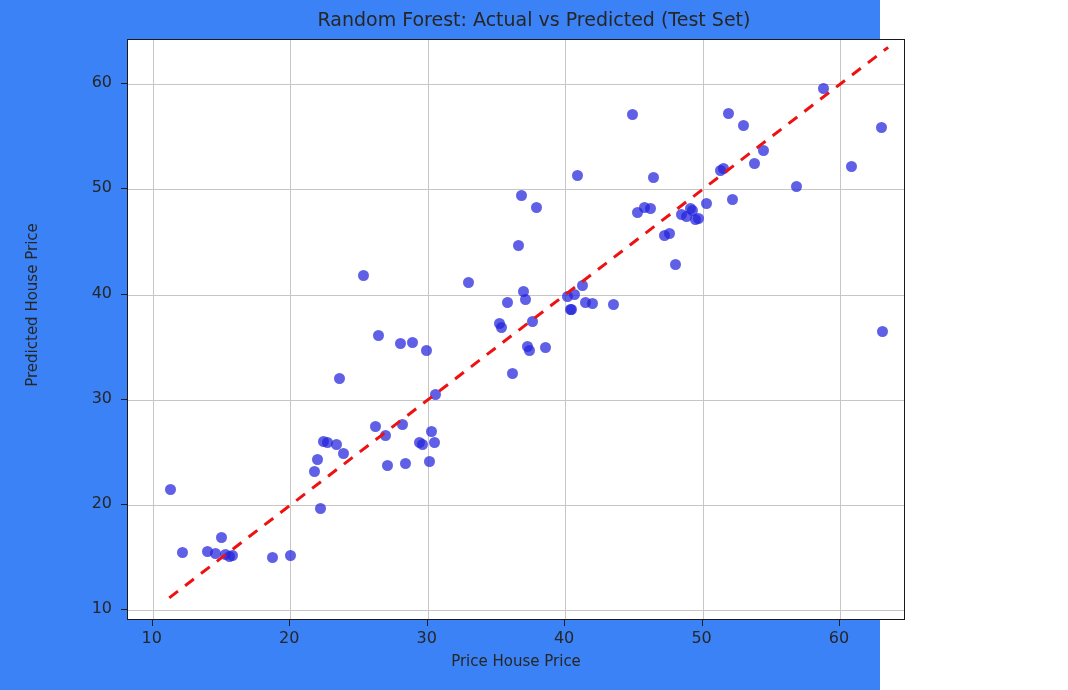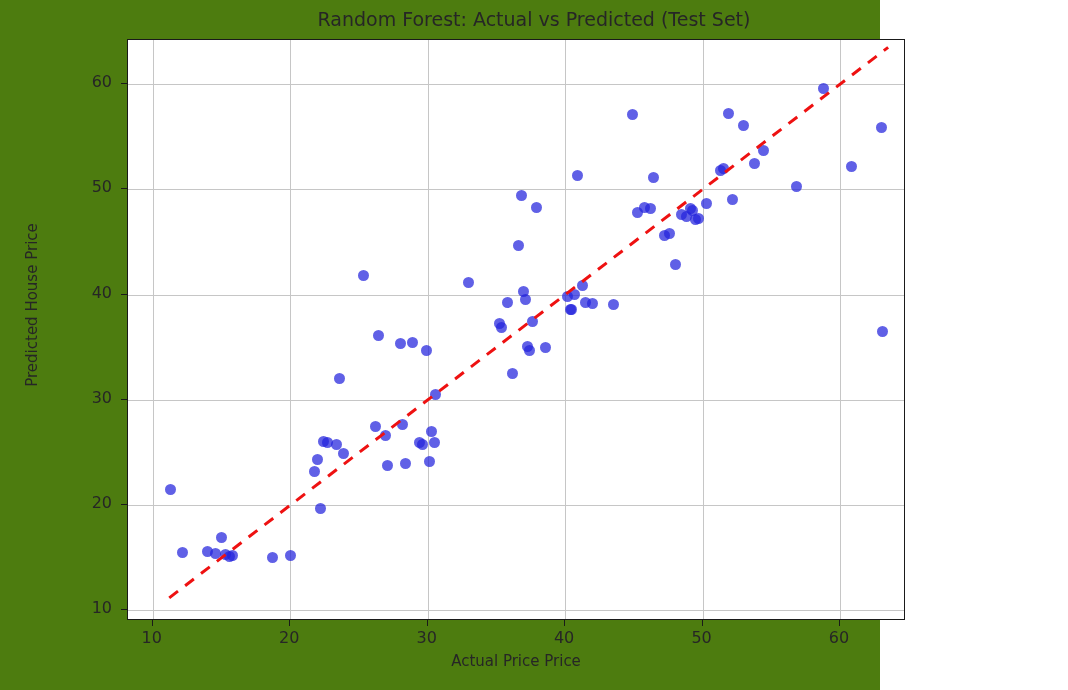--- a/index.html
+++ b/index.html
@@ -13,21 +13,21 @@
     font-family: "DejaVu Sans", sans-serif;
     overflow: hidden;
     position: relative;
   }
   #figure {
     position: absolute;
     left: 0;
     top: 0;
     width: 880px;
     height: 690px;
-    background: #4d7c0f;
+    background: #3b82f6;
   }
   #chart-title {
     position: absolute;
     left: 0;
     top: 8px;
     width: 1068px;
     text-align: center;
     font-size: 19px;
     color: #262626;
     font-family: "DejaVu Sans", sans-serif;
@@ -273,19 +273,19 @@
       <div class="tick-mark-y" style="top: 398.967px; left: 121px;"></div>
       <div class="tick-label-y" style="top: 387.967px;">30</div>
       <div class="tick-mark-y" style="top: 293.714px; left: 121px;"></div>
       <div class="tick-label-y" style="top: 282.714px;">40</div>
       <div class="tick-mark-y" style="top: 188.46px; left: 121px;"></div>
       <div class="tick-label-y" style="top: 177.46px;">50</div>
       <div class="tick-mark-y" style="top: 83.2065px; left: 121px;"></div>
       <div class="tick-label-y" style="top: 72.2065px;">60</div>
     </div>
 
-  <div id="xlabel">Actual Price Price</div>
+  <div id="xlabel">Price House Price</div>
   <div id="ylabel">Predicted House Price</div>
 
   <div id="watermark">
   </div>
 
 </div>
 
 </body></html>

